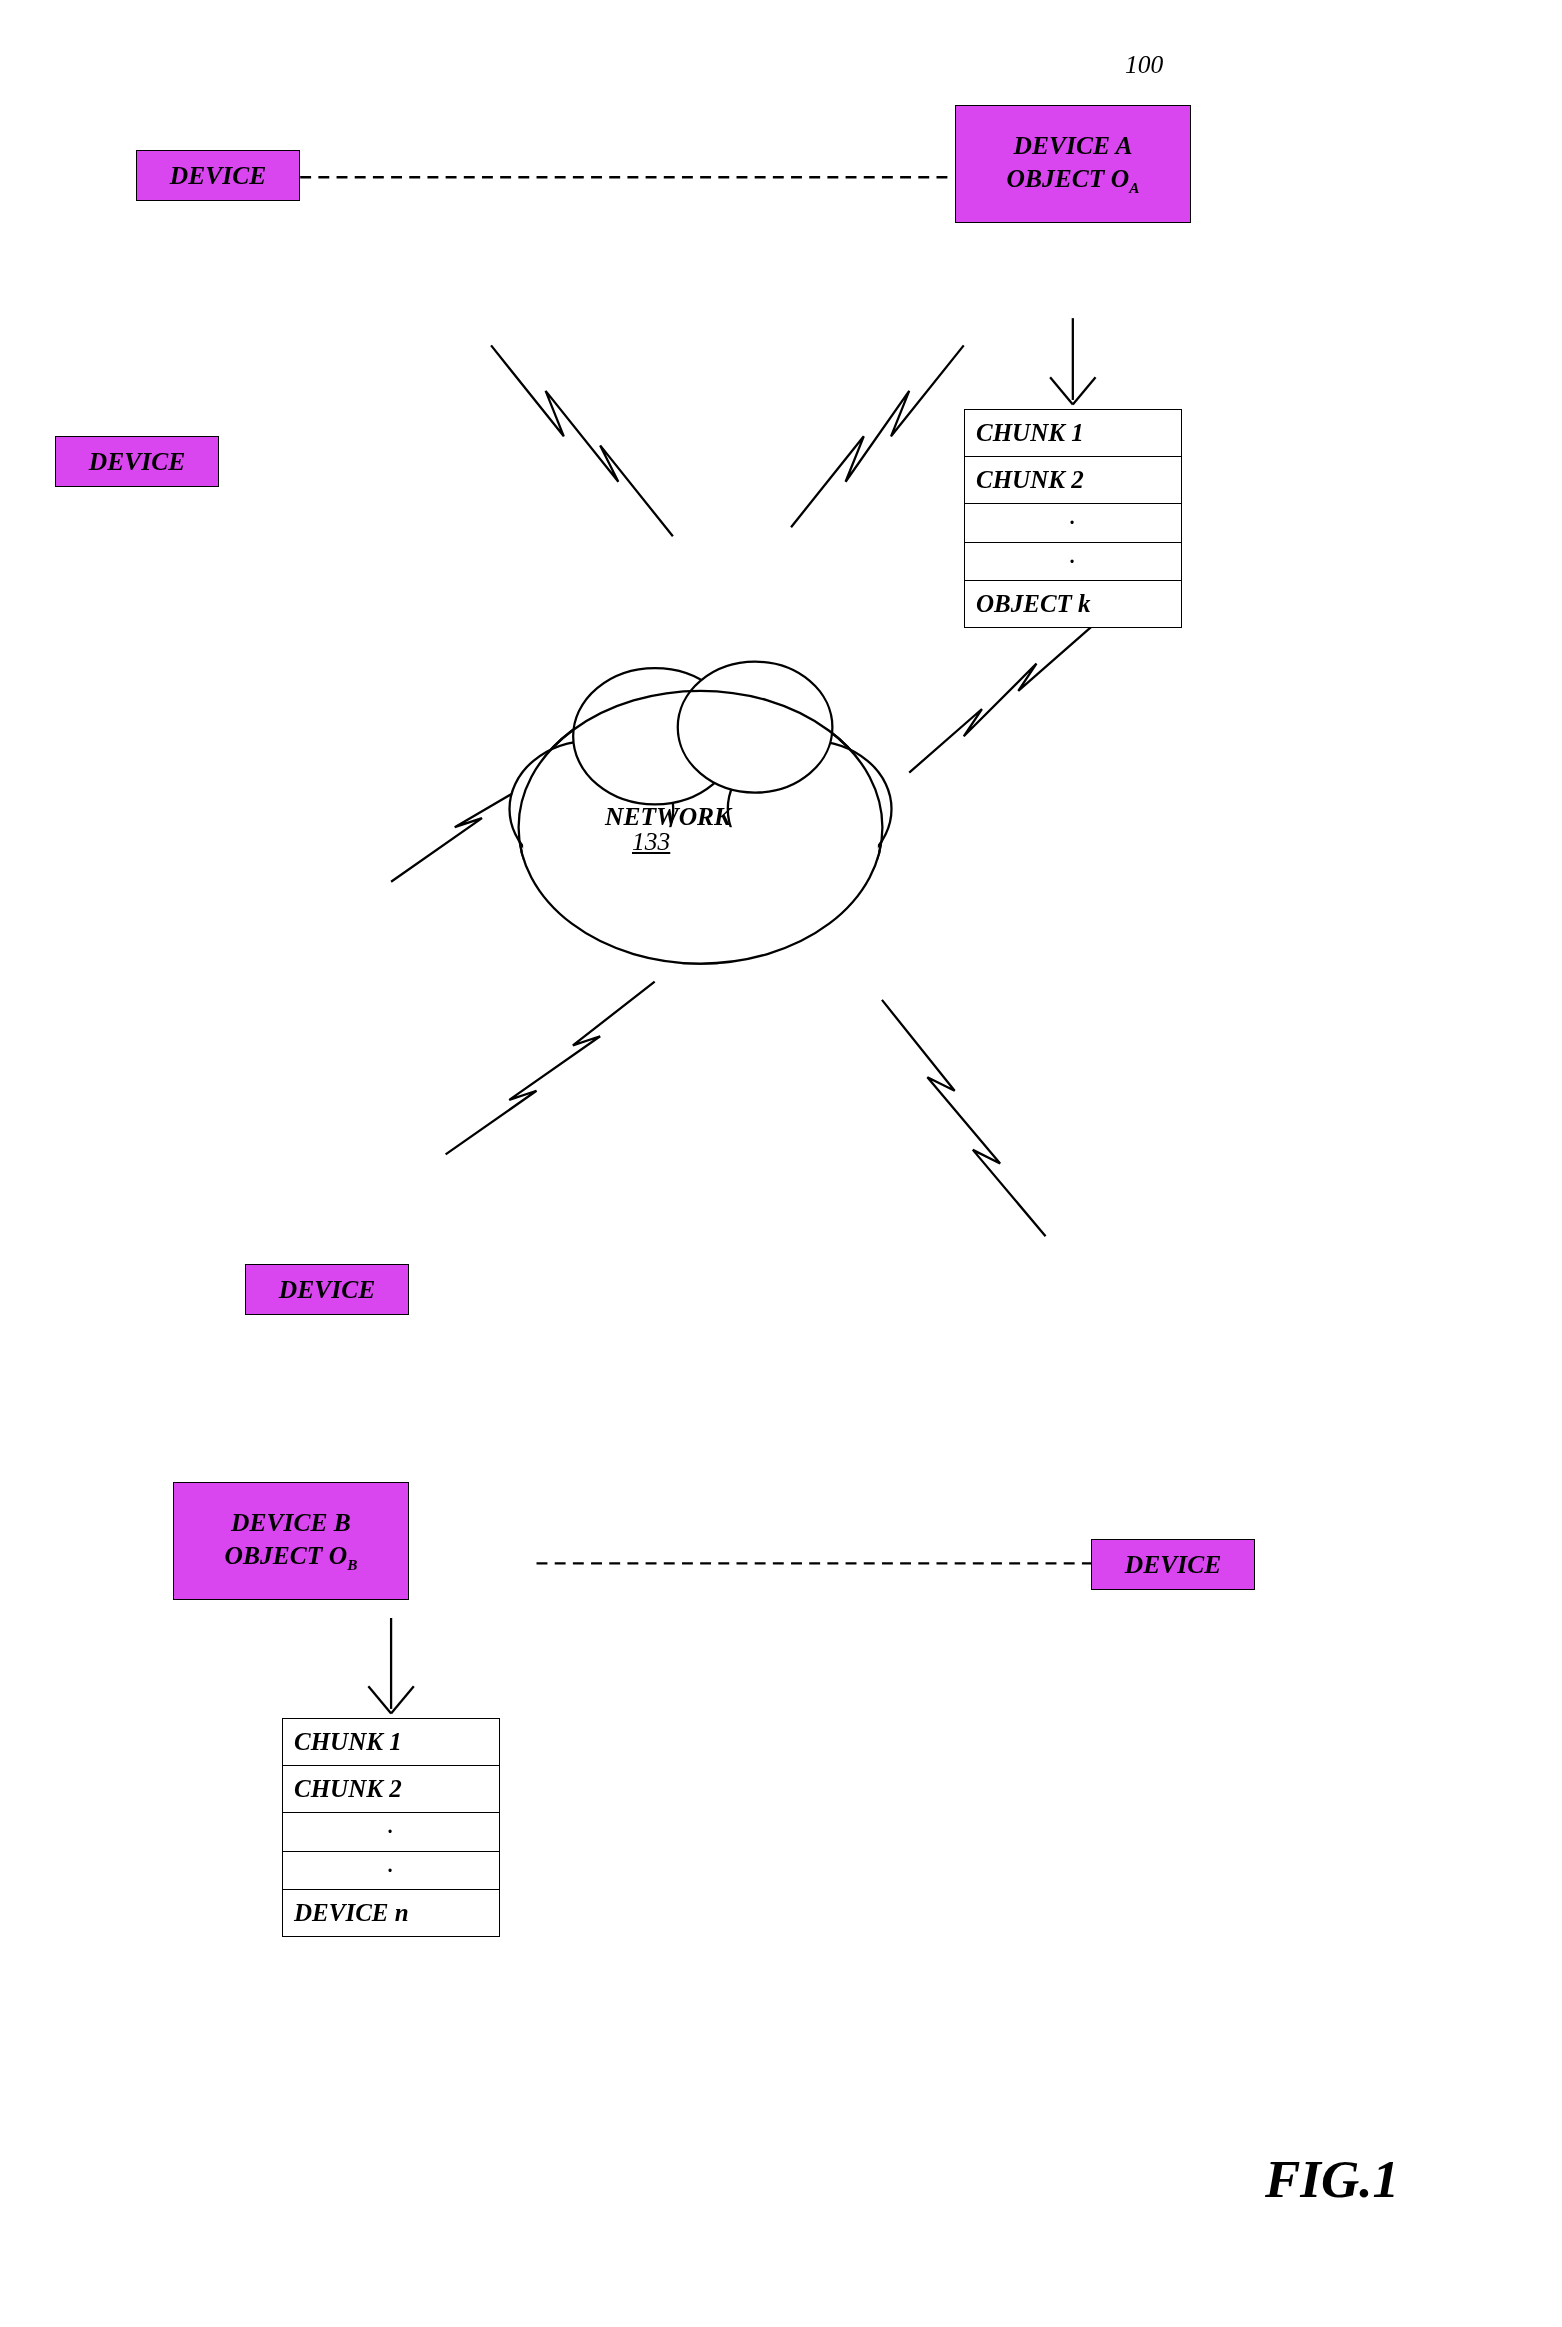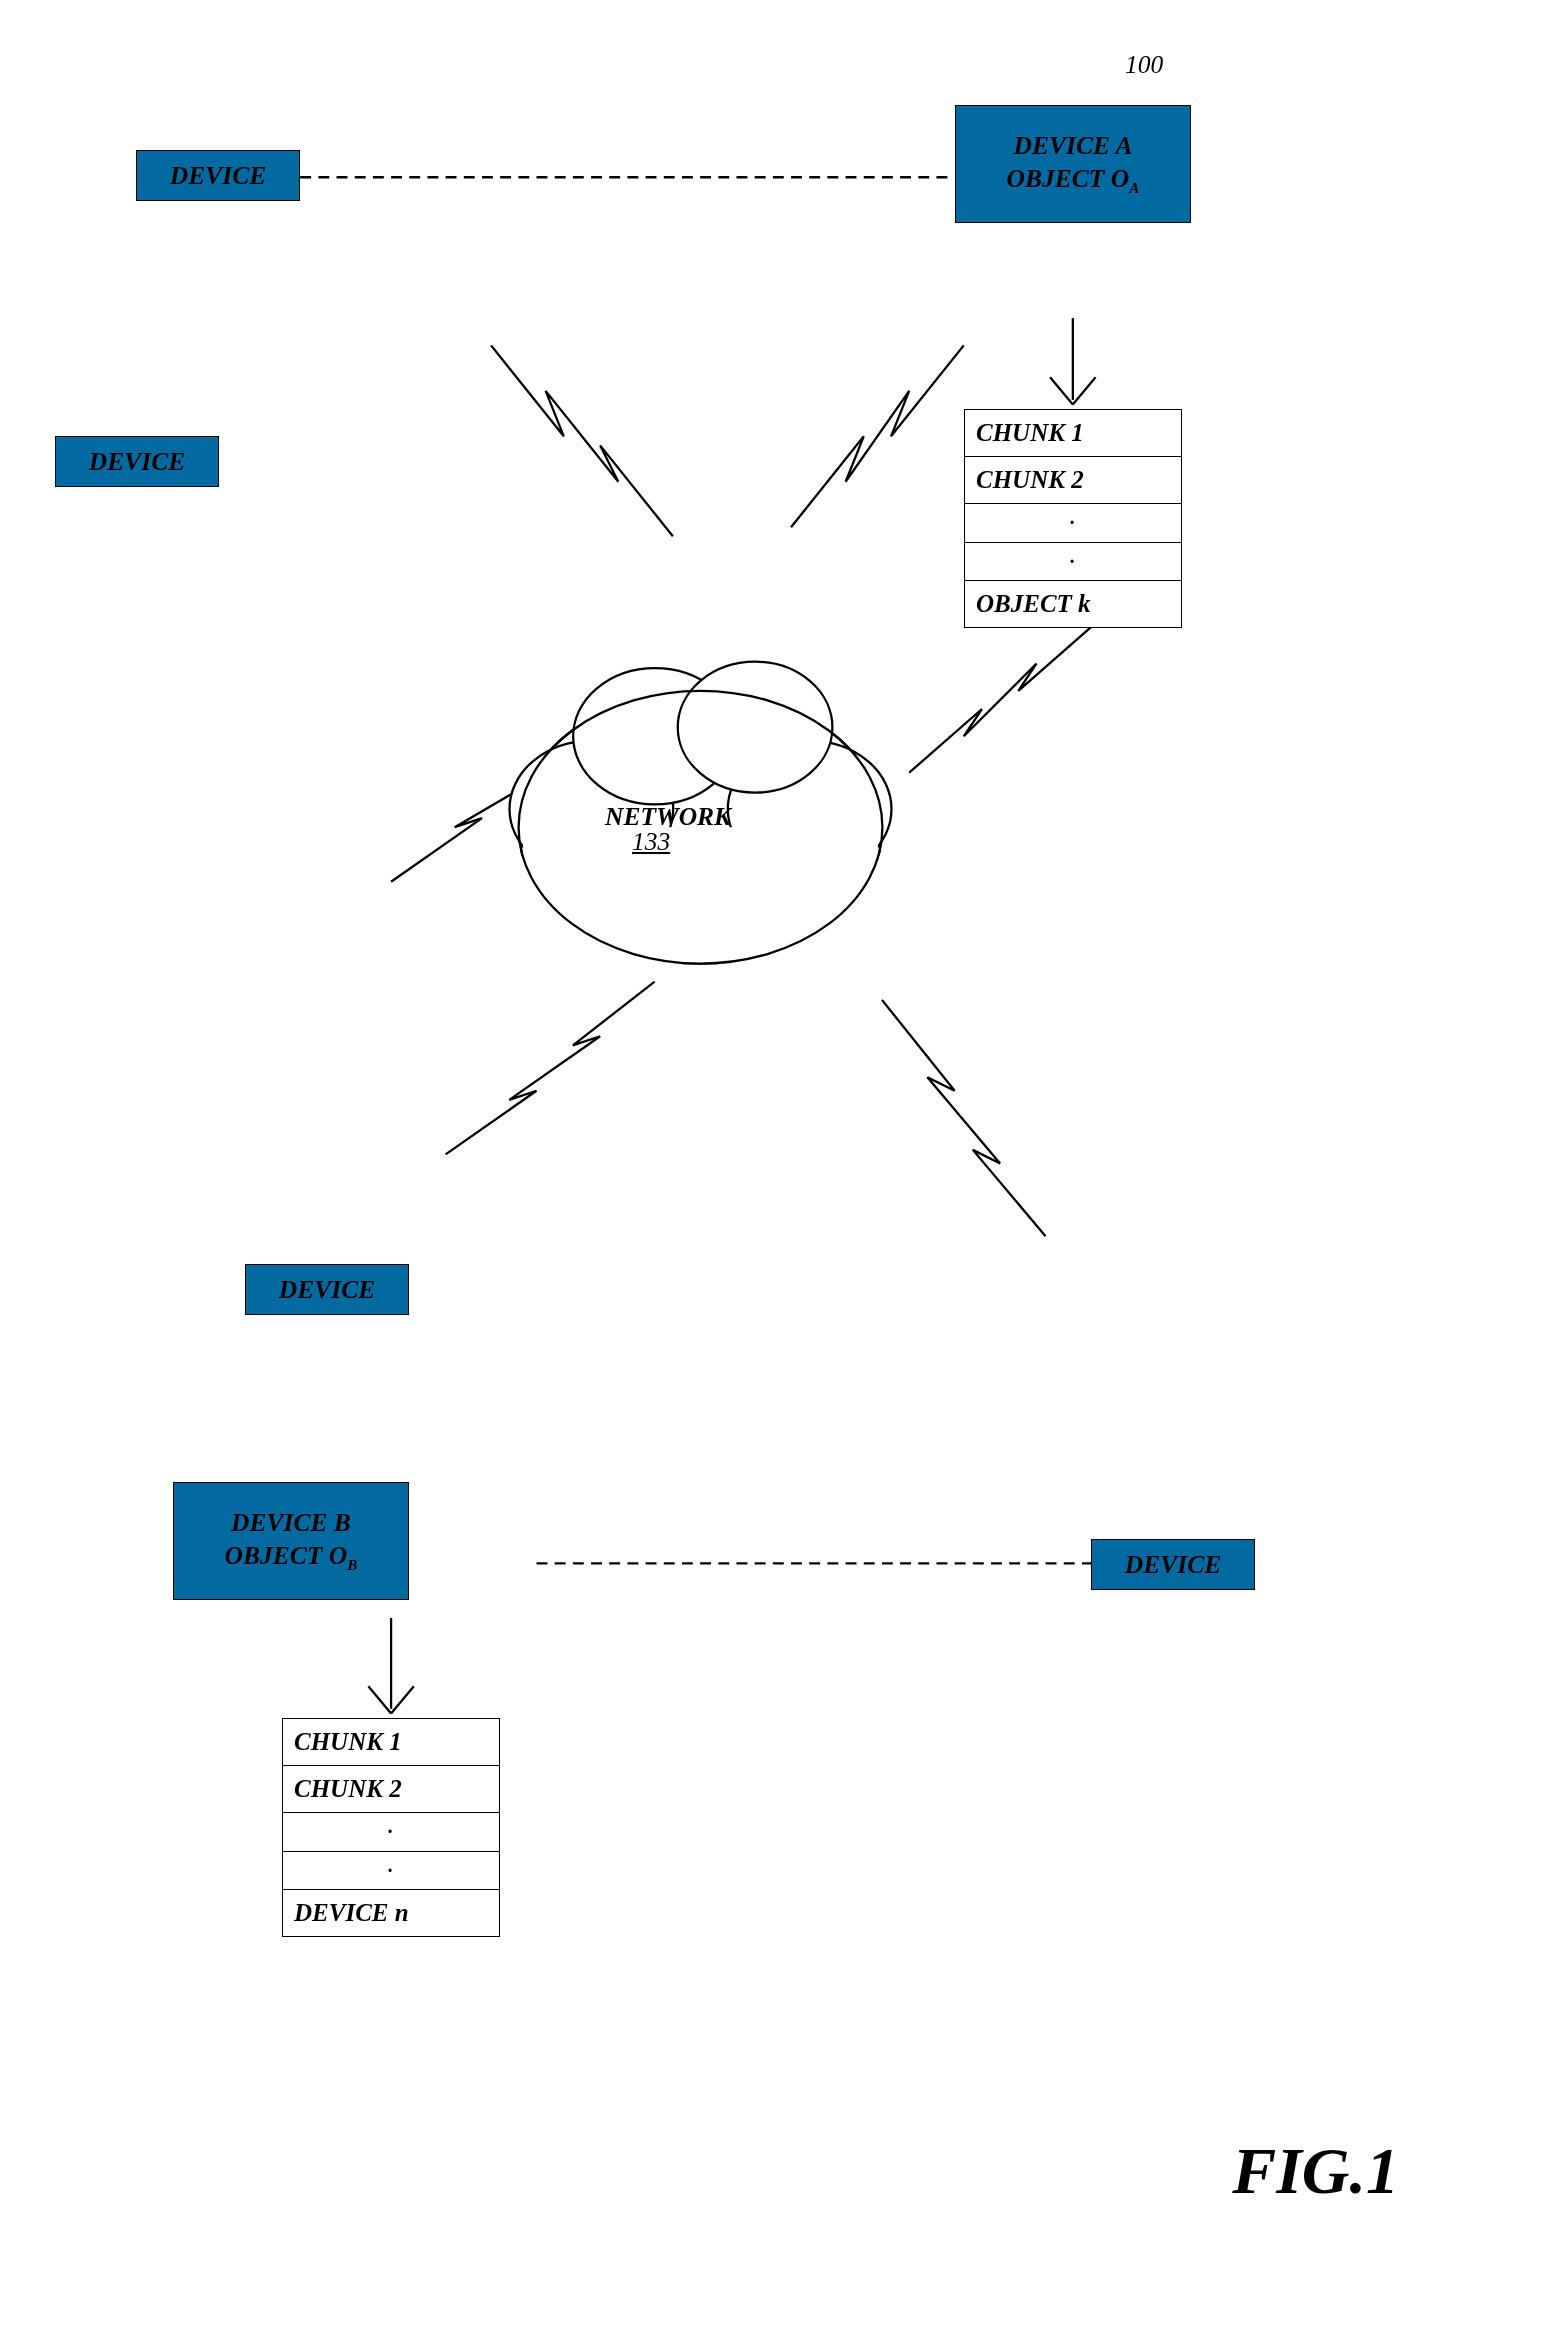--- a/index.html
+++ b/index.html
@@ -16,21 +16,21 @@
       position: absolute;
       top: 0; left: 0;
       width: 1563px;
       height: 2327px;
     }
 
     
     .box {
       position: absolute;
       border: 1.8px solid #000;
-      background: #0369a1;
+      background: #d946ef;
       display: flex;
       align-items: center;
       justify-content: center;
       font-style: italic;
       font-weight: bold;
       font-size: 25.5px;
     }
 
     .box-small {
       width: 164px;
@@ -94,21 +94,21 @@
     .line-svg {
       position: absolute;
       top: 0; left: 0;
       width: 1563px;
       height: 2327px;
       pointer-events: none;
     }
 
     .fig-label {
       position: absolute;
-      font-size: 66px;
+      font-size: 53px;
       font-weight: bold;
       font-style: italic;
     }
 
     sub {
       font-size: 0.6em;
     }
   </style>
 </head>
 <body>

